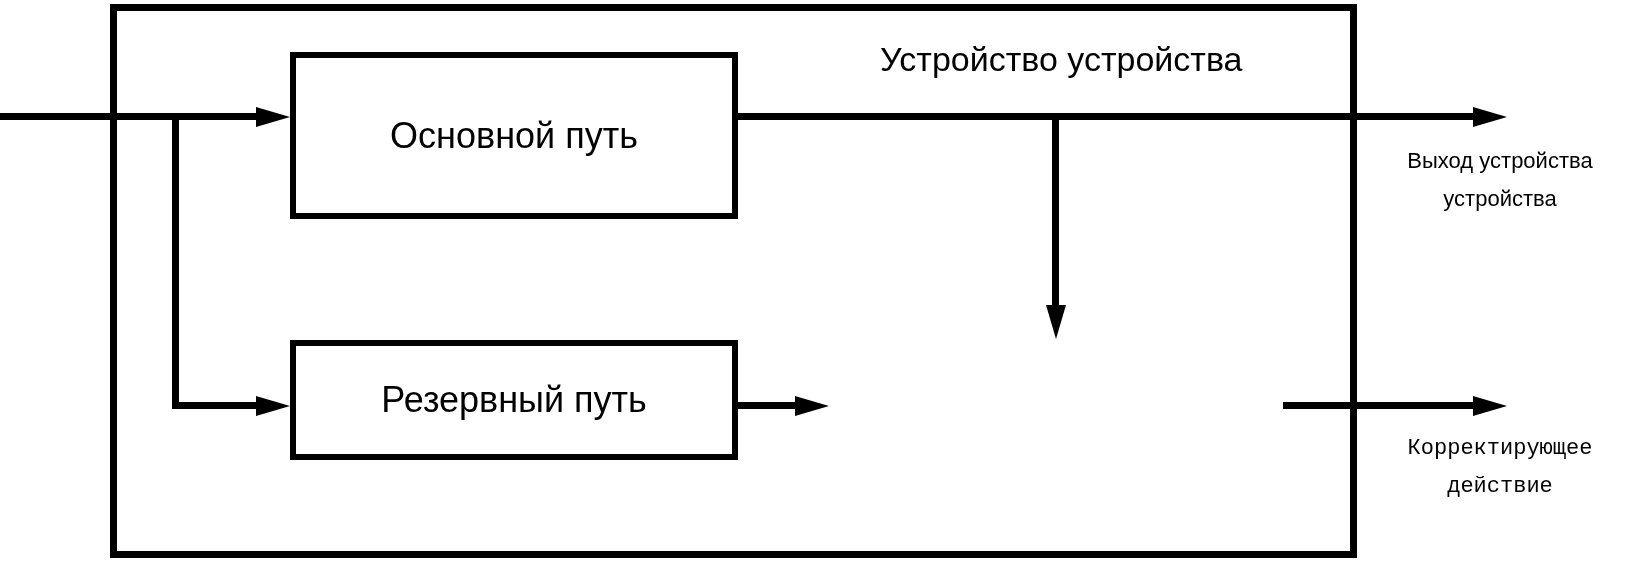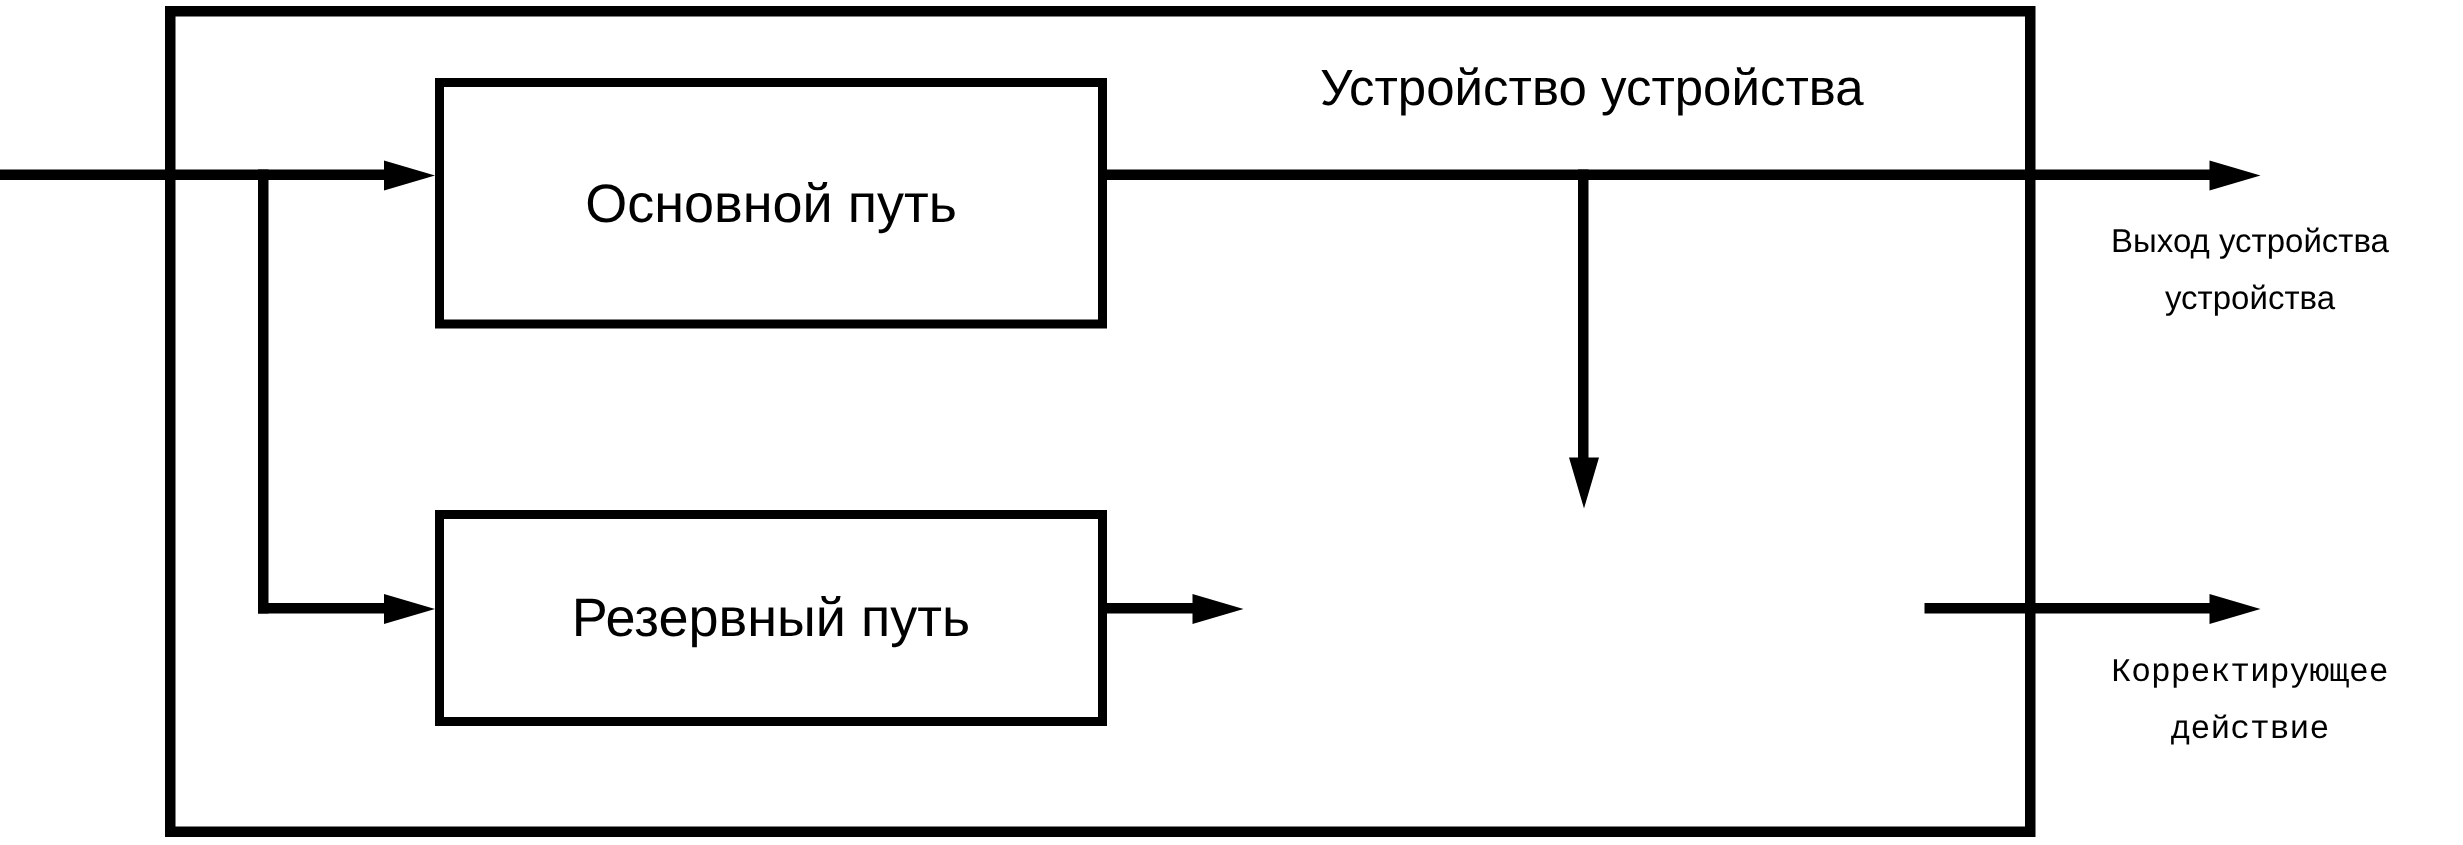--- a/index.html
+++ b/index.html
@@ -20,21 +20,21 @@
     font-size: 34px; line-height: 38px; text-align: center; white-space: nowrap;
   }
 
   
   .block {
     position: absolute; border: 6px solid #000000; background: #ffffff;
     display: flex; align-items: center; justify-content: center;
     font-size: 36px; text-align: center;
   }
   .block-main    { left: 290px; top: 52px;  width: 448px; height: 167px; }
-  .block-backup  { left: 290px; top: 340px; width: 448px; height: 144px; }
+  .block-backup  { left: 290px; top: 340px; width: 448px; height: 120px; }
   .block-compare { left: 829px; top: 339px; width: 454px; height: 134px; }
 
   
   .hline { position: absolute; height: 7px; background: #000000; }
   .vline { position: absolute; width: 7px;  background: #000000; }
 
   .line-input          { left: 0px;    top: 113px; width: 258px; }
   .line-branch-left    { left: 172px;  top: 113px; height: 296px; }
   .line-backup-feed    { left: 172px;  top: 402px; width: 86px; }
   .line-main-output    { left: 738px;  top: 113px; width: 737px; }

